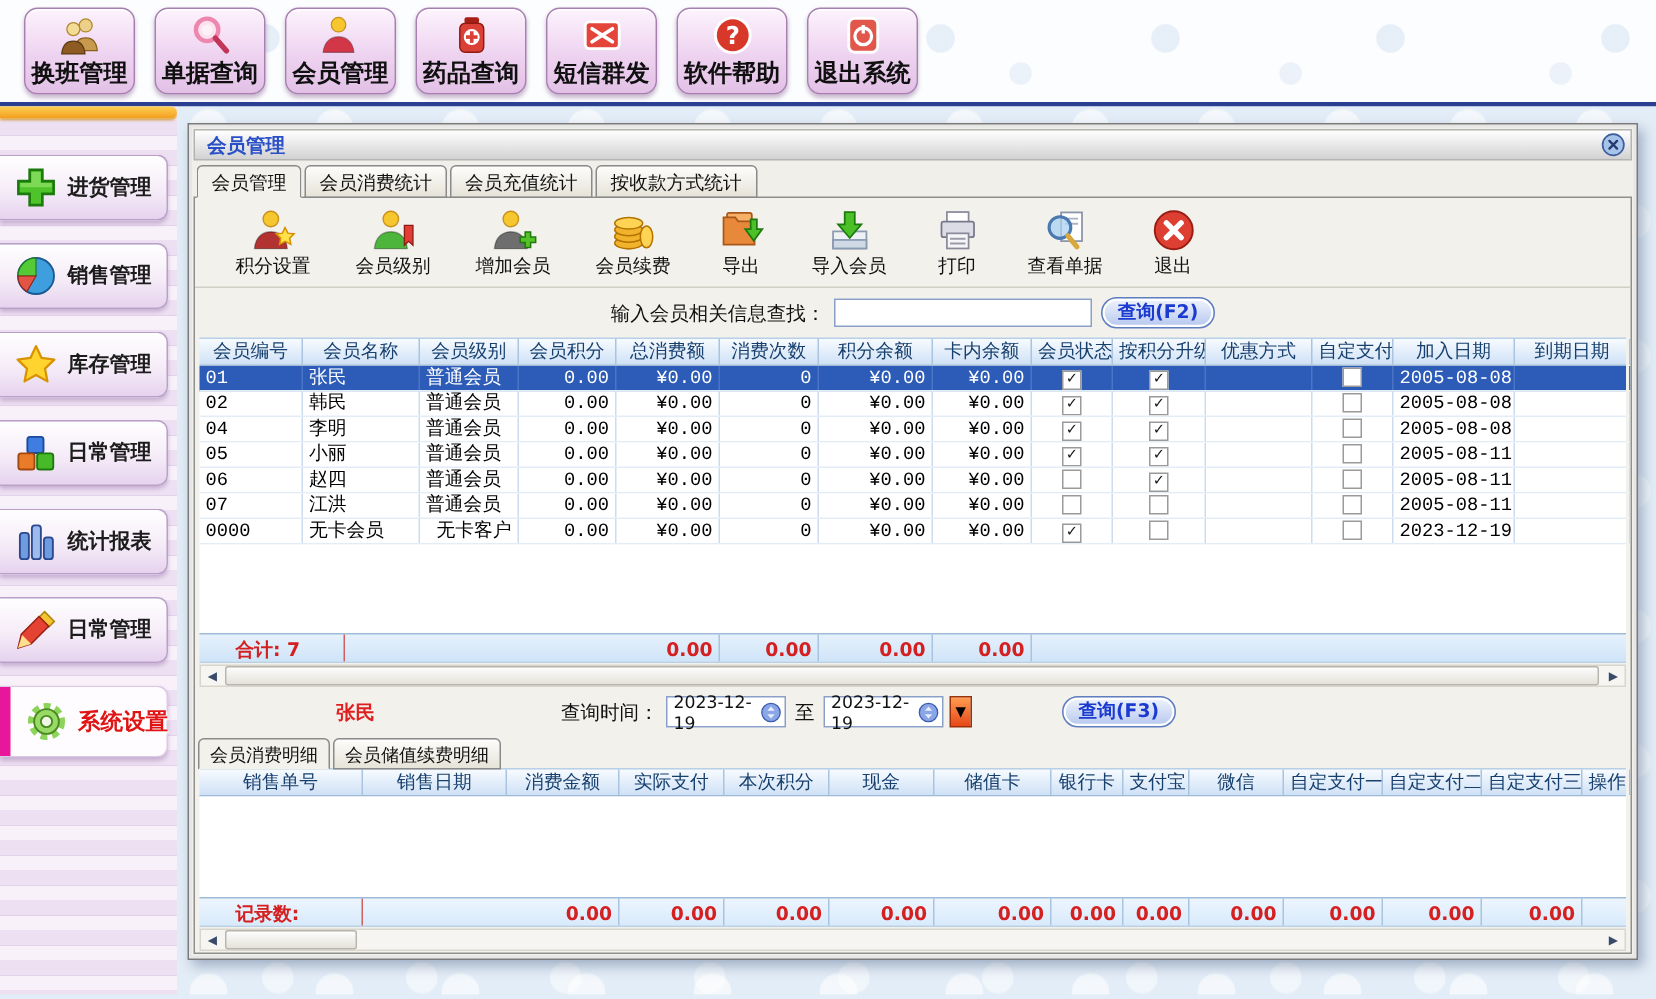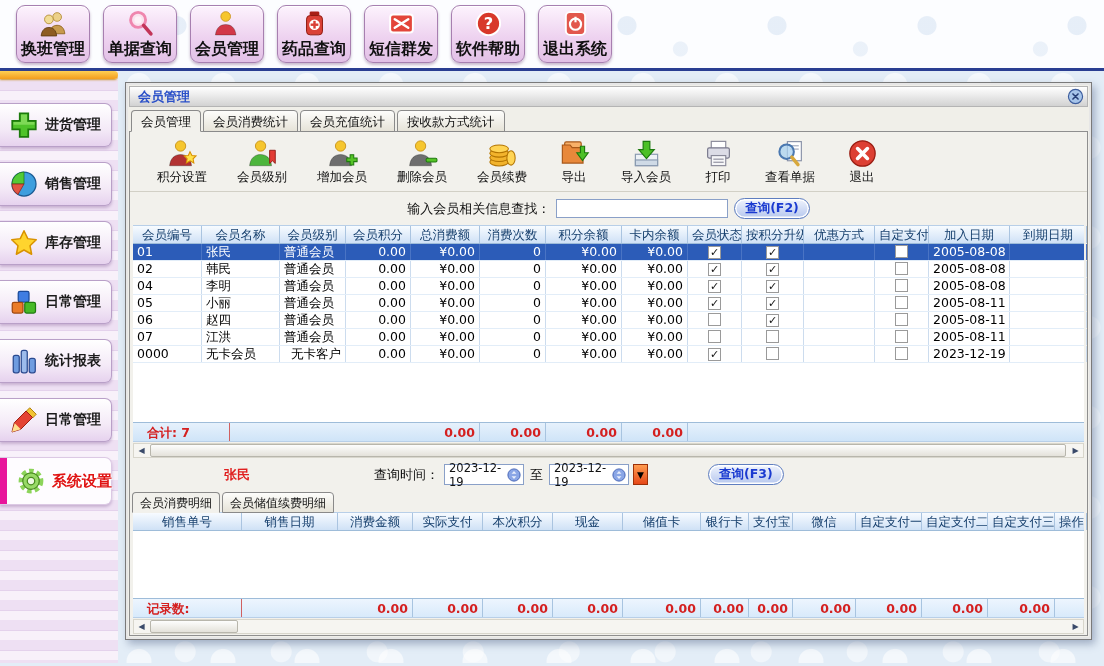--- a/index.html
+++ b/index.html
@@ -70,42 +70,42 @@
 
 
 .search-row { height:33px; flex:none; display:flex; align-items:center; justify-content:center; gap:6px; font-size:13px; color:#111; }
 .search-input { width:172px; height:19px; border:1px solid #8aa0c8; background:#fff; font-size:12px; padding:0 3px; font-family:inherit; }
 .pill-btn { height:21px; padding:0 10px; border-radius:11px; border:1px solid #5f7ec0;
   box-shadow:inset 0 0 0 1.5px #fff; background:linear-gradient(#f0f4fd,#b6c7ee);
   color:#1a3ad0; font-size:12.5px; font-weight:bold; cursor:pointer; font-family:inherit; white-space:nowrap; }
 
 
 .grid { margin:0 3px; flex:none; }
-.grid-row { display:flex; height:17px; background:#fff; border-bottom:1px solid #e2edf8; }
+.grid-row { display:flex; height:17px; background:#fff; border-bottom:1px solid #e2edf8;font-family:Liberation Mono, monospace; }
 .grid-row.header { height:19px; background:linear-gradient(#f7fbff,#cfe1f6);
   border-top:1px solid #b8cfe8; border-bottom:1px solid #9ebcd9; }
 .gcell { flex:none; font-size:12.5px; line-height:16px; overflow:hidden; white-space:nowrap;
   border-right:1px solid #ccdcee; padding:0 4px; color:#000; }
 .header .gcell { color:#17406e; line-height:18px; text-align:center; border-right:1px solid #aac4e0; }
 .num { text-align:right; }
 .ctr { text-align:center; padding:0; }
 .grid-row.selected { background:#2c5cb8; }
 .grid-row.selected .gcell { color:#fff; border-right-color:#4a74c4; }
 .cb { display:inline-block; width:13px; height:13px; background:#fff; border:1px solid #9a9a9a;
   margin-top:1px; font-size:11px; line-height:11px; text-align:center; font-weight:bold; color:#111; cursor:pointer; }
 .grid-filler { height:59px; flex:none; background:#fff; margin:0 3px; }
 
 
 .sum-row { display:flex; height:20px; flex:none; margin:0 3px; align-items:center;
   background:linear-gradient(#e6f1fc,#cfe4f8); border-top:1px solid #9ebcd9; border-bottom:1px solid #b8cfe8; }
 .tcell { flex:none; height:100%; line-height:19px; font-size:12.5px; color:#d42020; font-weight:bold;
   overflow:hidden; white-space:nowrap; padding:0 4px; }
 .tcell.red-sep { border-right:1px solid #d06060; }
 .tcell.val { text-align:right; border-right:1px solid #a8c4e0; }
-.tcell.lbl { padding-left:14px; }
+.tcell.lbl { padding-left:24px; }
 
 
 .hscroll { height:15px; flex:none; margin:1px 3px; background:#f6f5f1; border:1px solid #d8d6cc;
   display:flex; align-items:center; }
 .hs-arrow { width:15px; flex:none; font-size:8px; color:#3a4a6a; text-align:center; line-height:13px; cursor:pointer; }
 .hs-track { flex:1; height:13px; position:relative; }
 .hs-thumb { position:absolute; top:0; height:13px; background:linear-gradient(#fdfdfd,#e4e2da);
   border:1px solid #b8b6ac; border-radius:2px; cursor:pointer; }
 
 
@@ -318,30 +318,20 @@
               </div>
               <div class="it-item">
                 <span class="iicon">
                   <svg viewBox="0 0 24 24">
                     <circle cx="10.5" cy="6.2" r="4" fill="#f6c62e" stroke="#c8921c" stroke-width=".7"></circle>
                     <path d="M2 21.5c.6-6.2 4.3-8.7 8.5-8.7s7.9 2.5 8.5 8.7z" fill="#6e6e6e" stroke="rgba(0,0,0,.3)" stroke-width=".7"></path>
                     <path d="M17.9 12.9h2.8v2.6h2.6v2.8h-2.6v2.6h-2.8v-2.6h-2.6v-2.8h2.6z" fill="#55c326" stroke="#1f7a0e" stroke-width=".8"></path>
                   </svg>
                 </span>
                 <span class="ilabel">增加会员</span>
-              </div>
-              <div class="it-item">
-                <span class="iicon">
-                  <svg viewBox="0 0 24 24">
-                    <circle cx="10.5" cy="6.2" r="4" fill="#f6c62e" stroke="#c8921c" stroke-width=".7"></circle>
-                    <path d="M2 21.5c.6-6.2 4.3-8.7 8.5-8.7s7.9 2.5 8.5 8.7z" fill="#6e6e6e" stroke="rgba(0,0,0,.3)" stroke-width=".7"></path>
-                    <rect x="14.8" y="15.6" width="8.4" height="3" rx="1" fill="#55c326" stroke="#1f7a0e" stroke-width=".8"></rect>
-                  </svg>
-                </span>
-                <span class="ilabel">删除会员</span>
               </div>
               <div class="it-item">
                 <span class="iicon">
                   <svg viewBox="0 0 24 24">
                     <g fill="#f2b32c" stroke="#b27300" stroke-width=".8">
                       <ellipse cx="9.4" cy="18.6" rx="7.2" ry="3"></ellipse>
                       <ellipse cx="9.4" cy="15.2" rx="7.2" ry="3"></ellipse>
                       <ellipse cx="9.4" cy="11.8" rx="7.2" ry="3"></ellipse>
                       <ellipse cx="9.4" cy="8.4" rx="7.2" ry="3" fill="#ffd454"></ellipse>
                       <ellipse cx="18.6" cy="15.4" rx="3.2" ry="5.6" fill="#ffd454"></ellipse>

